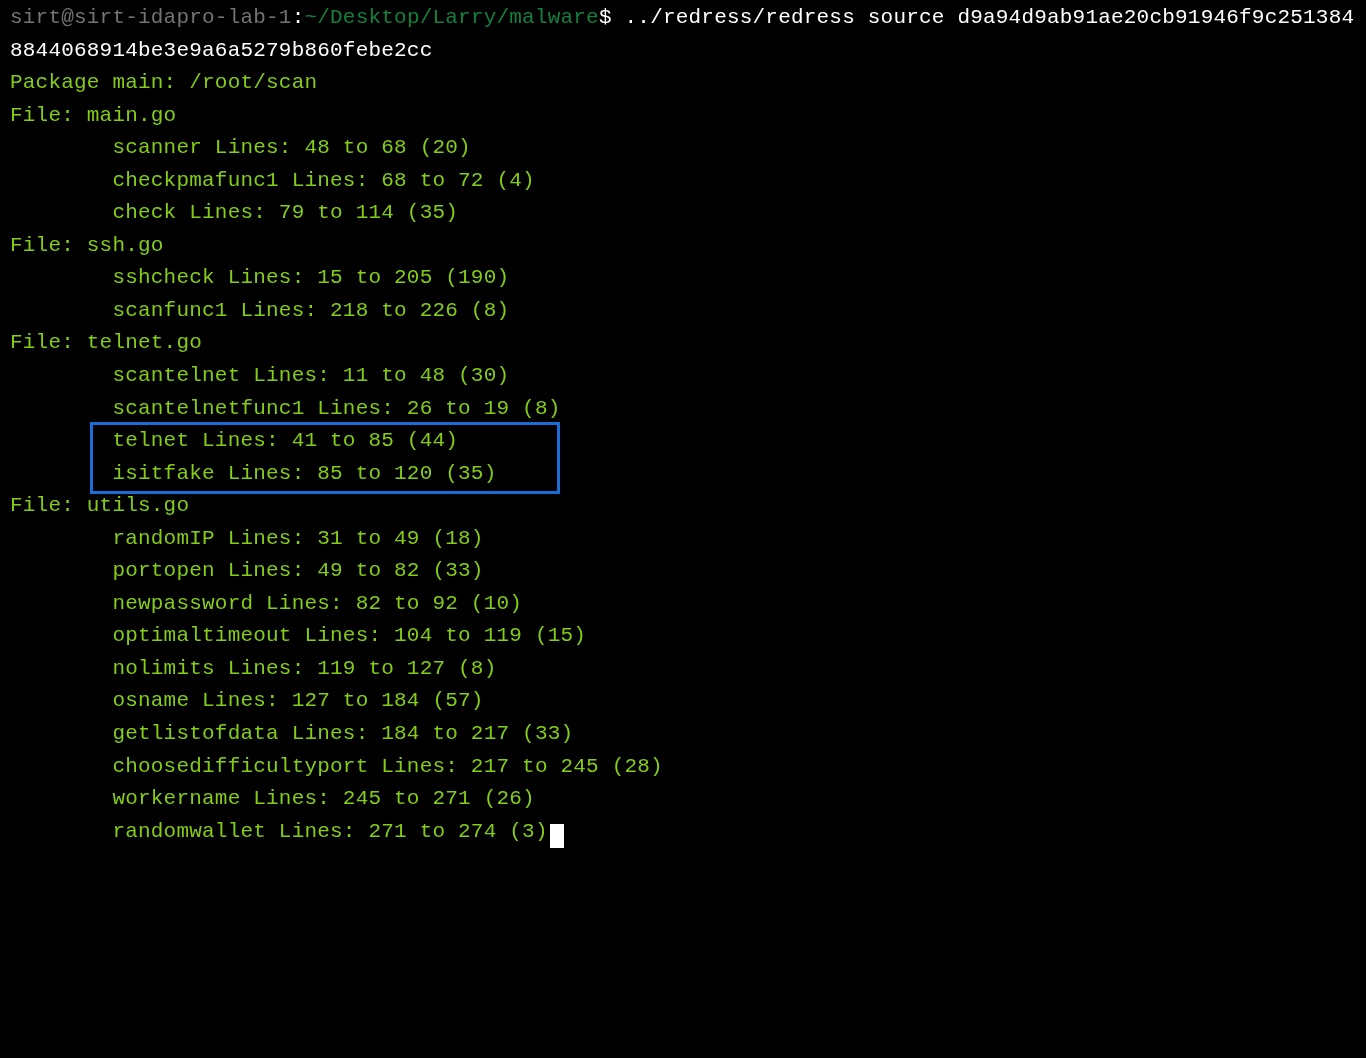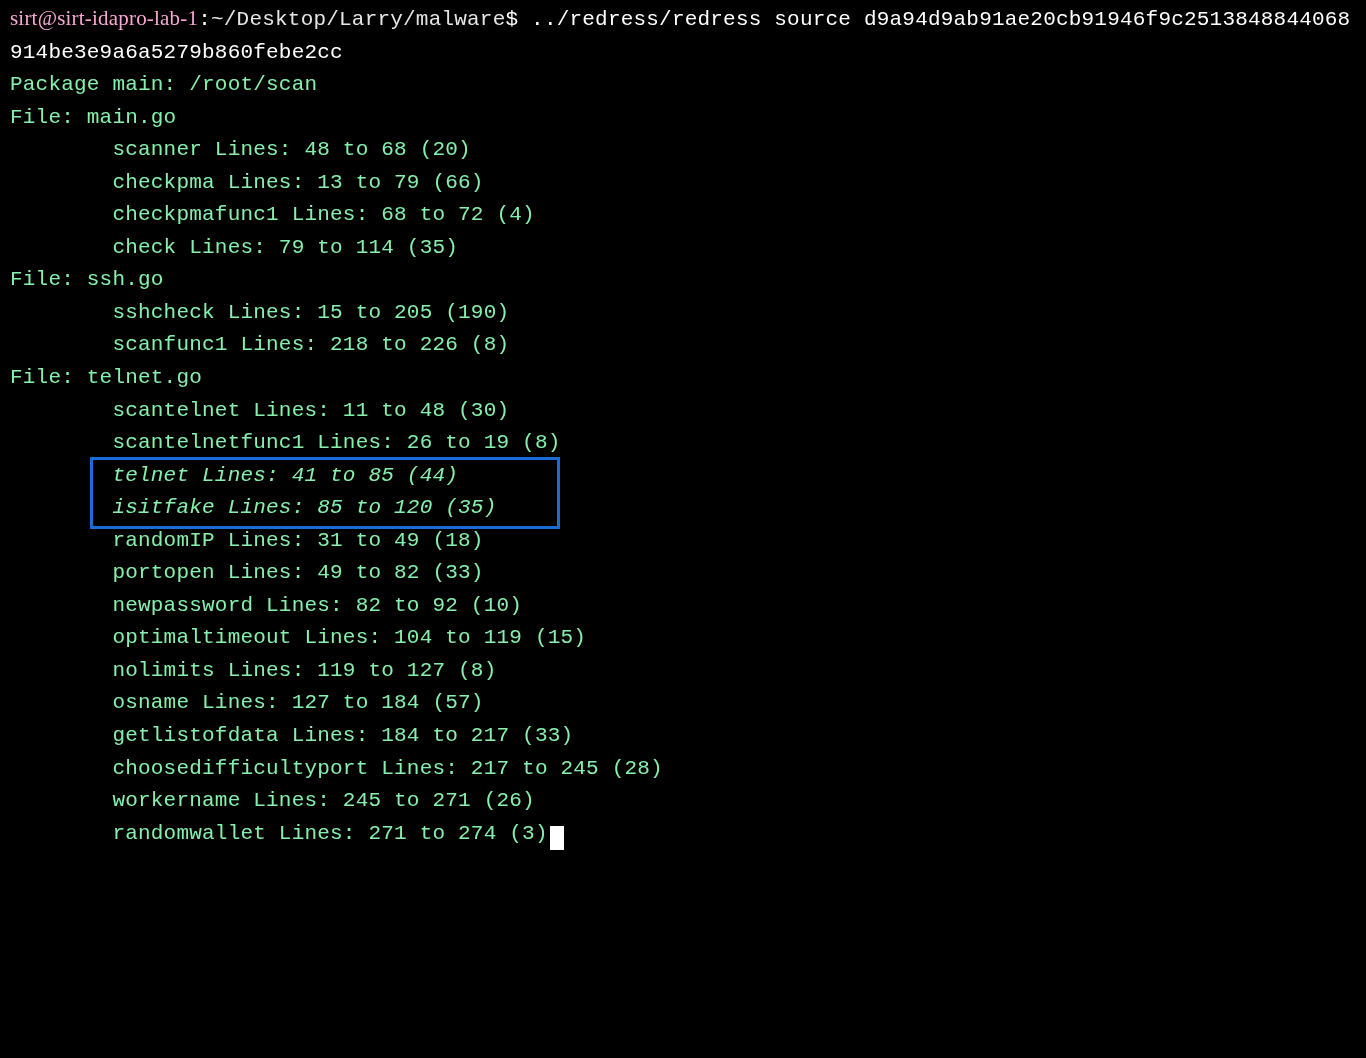--- a/index.html
+++ b/index.html
@@ -13,35 +13,34 @@
       font-family: 'Menlo', 'Monaco', 'Consolas', 'Courier New', monospace;
       font-size: 21px;
       line-height: 1.55;
       padding: 2px 10px;
       width: 1366px;
       height: 1058px;
       overflow: hidden;
       letter-spacing: 0.2px;
     }
     .prompt-user {
-      color: #f9a8d4;
-      font-family: Liberation Serif, serif;
+      color: #737373;
     }
     .prompt-path {
-      color: #e5e5e5;
+      color: #15803d;
       text-align: right;
     }
     .prompt-dollar {
       color: #ffffff;
     }
     .command {
       color: #ffffff;
     }
     .output-line {
-      color: #86efac;
+      color: #84cc16;
       white-space: pre;
     }
     .cursor {
       background-color: #ffffff;
       display: inline-block;
       width: 14px;
       height: 24px;
       vertical-align: bottom;
       margin-left: 2px;
     }
@@ -58,37 +57,37 @@
 <div class="terminal-content">
   <div class="cmd-line">
     <span class="prompt-user">sirt@sirt-idapro-lab-1</span><span class="prompt-dollar">:</span><span class="prompt-path">~/Desktop/Larry/malware</span><span class="prompt-dollar">$</span><span class="command"> ../redress/redress source d9a94d9ab91ae20cb91946f9c2513848844068914be3e9a6a5279b860febe2cc</span>
   </div>
 
   <div class="output-line">Package main: /root/scan</div>
 
   <div class="output-line">File: main.go</div>
   <div class="output-line">        scanner Lines: 48 to 68 (20)</div>
 
-  <div class="output-line">        checkpma Lines: 13 to 79 (66)</div>
   <div class="output-line">        checkpmafunc1 Lines: 68 to 72 (4)</div>
   <div class="output-line">        check Lines: 79 to 114 (35)</div>
 
   <div class="output-line">File: ssh.go</div>
   <div class="output-line">        sshcheck Lines: 15 to 205 (190)</div>
   <div class="output-line">        scanfunc1 Lines: 218 to 226 (8)</div>
 
   <div class="output-line">File: telnet.go</div>
   <div class="output-line">        scantelnet Lines: 11 to 48 (30)</div>
   <div class="output-line">        scantelnetfunc1 Lines: 26 to 19 (8)</div>
-  <div style="position: relative; font-style: italic;">
+  <div style="position: relative;">
     <div style="position: absolute; left: 80px; top: -3px; border: 3px solid #1a6dd8; width: 470px; height: 72px;"></div>
     <div class="output-line">        telnet Lines: 41 to 85 (44)</div>
     <div class="output-line">        isitfake Lines: 85 to 120 (35)</div>
   </div>
 
+  <div class="output-line">File: utils.go</div>
   <div class="output-line">        randomIP Lines: 31 to 49 (18)</div>
   <div class="output-line">        portopen Lines: 49 to 82 (33)</div>
   <div class="output-line">        newpassword Lines: 82 to 92 (10)</div>
   <div class="output-line">        optimaltimeout Lines: 104 to 119 (15)</div>
   <div class="output-line">        nolimits Lines: 119 to 127 (8)</div>
   <div class="output-line">        osname Lines: 127 to 184 (57)</div>
   <div class="output-line">        getlistofdata Lines: 184 to 217 (33)</div>
   <div class="output-line">        choosedifficultyport Lines: 217 to 245 (28)</div>
   <div class="output-line">        workername Lines: 245 to 271 (26)</div>
   <div class="output-line"><span>        randomwallet Lines: 271 to 274 (3)</span><span class="cursor"></span></div>

